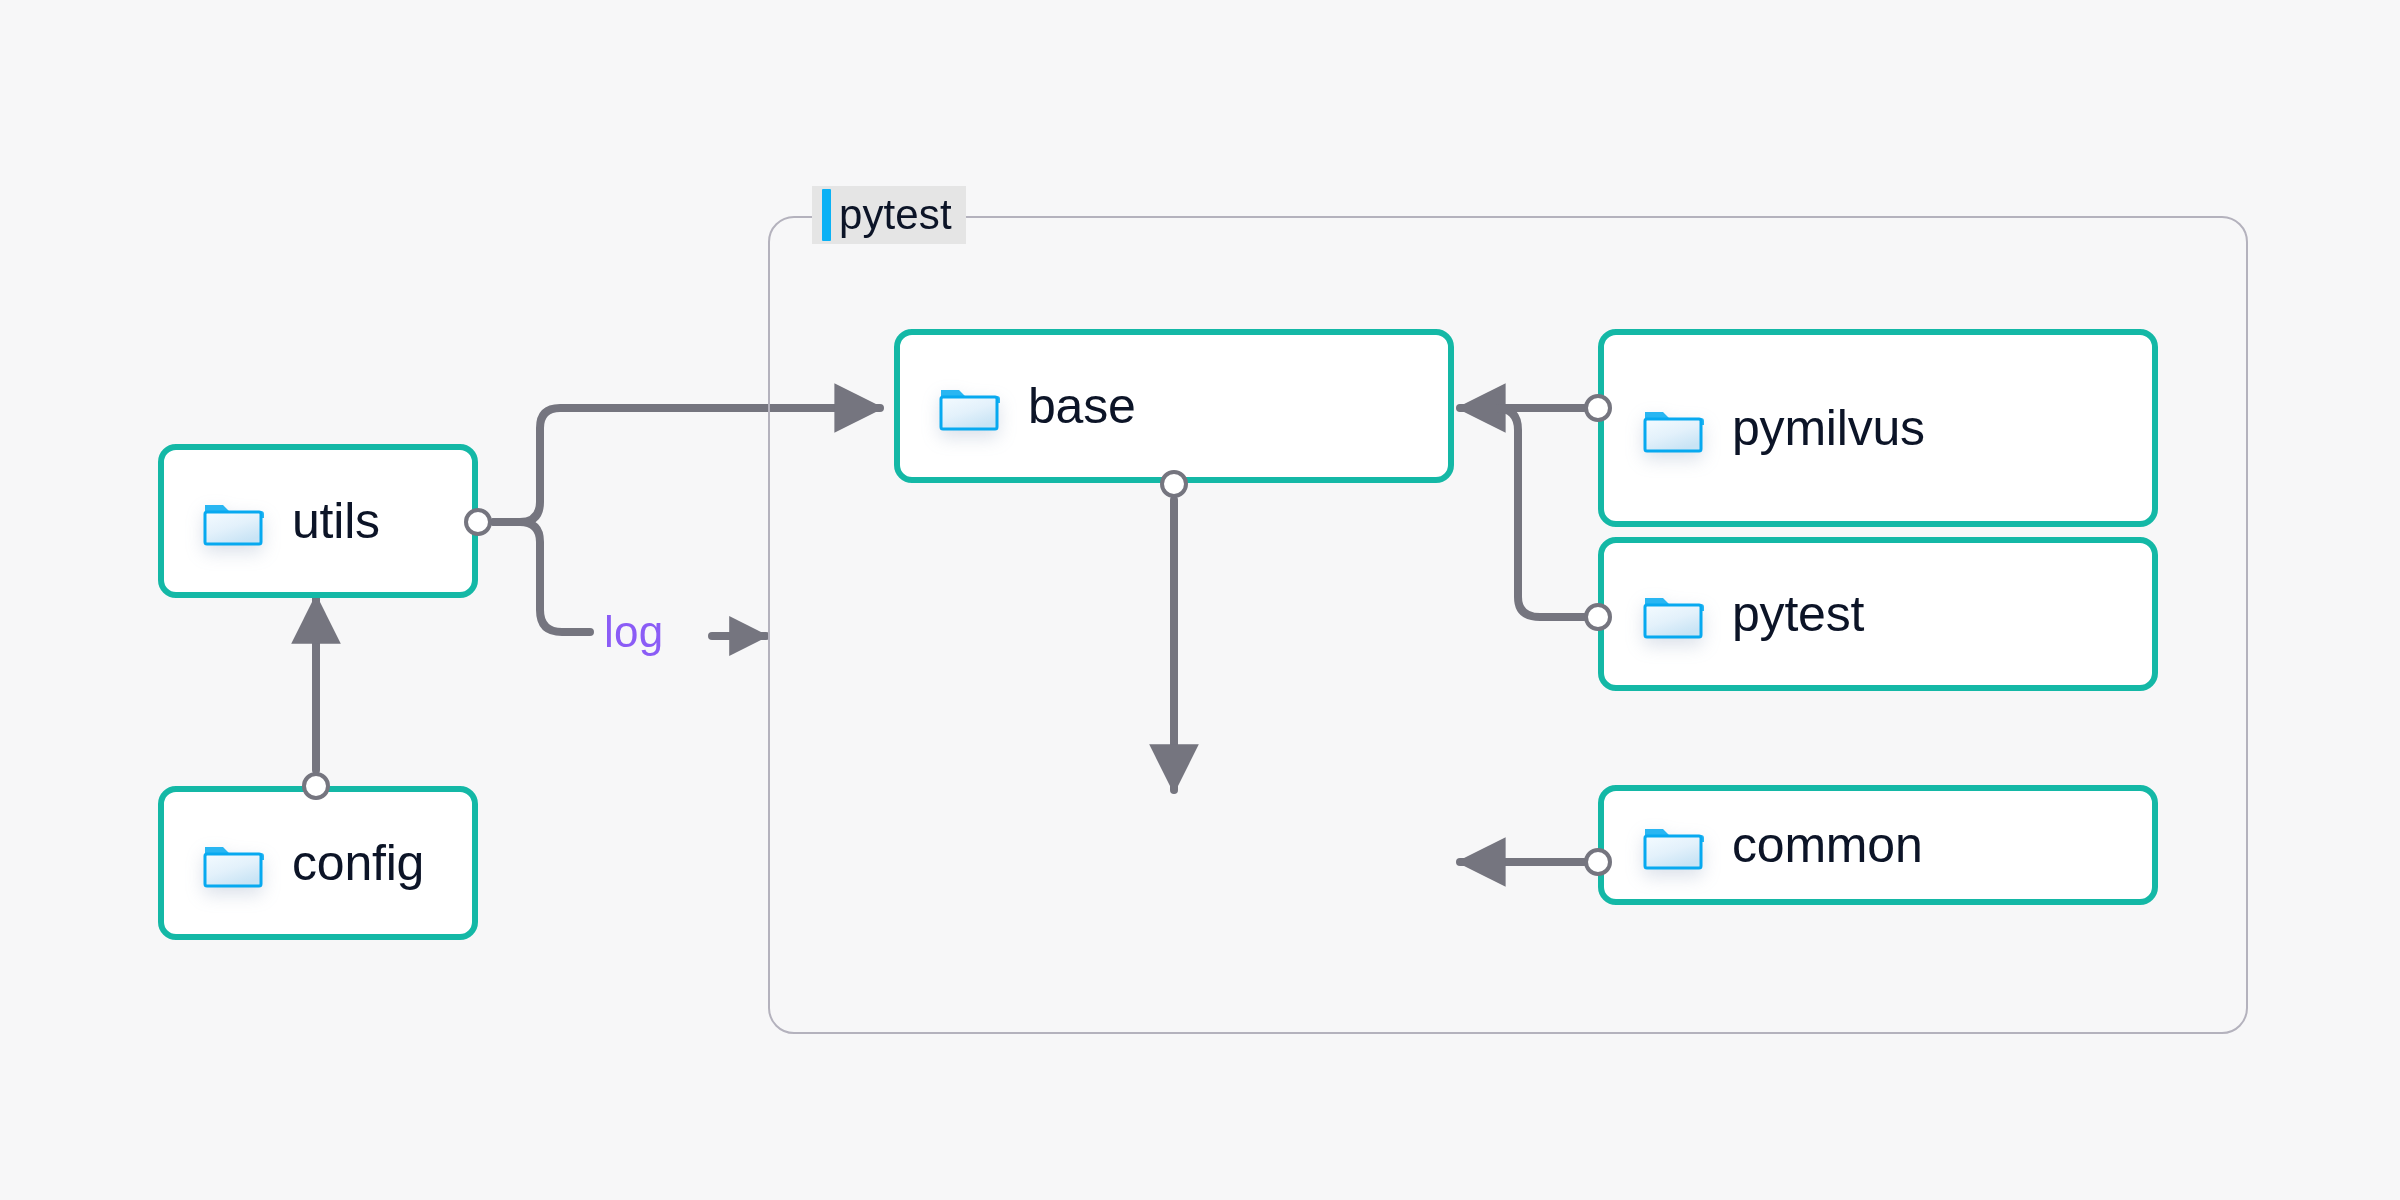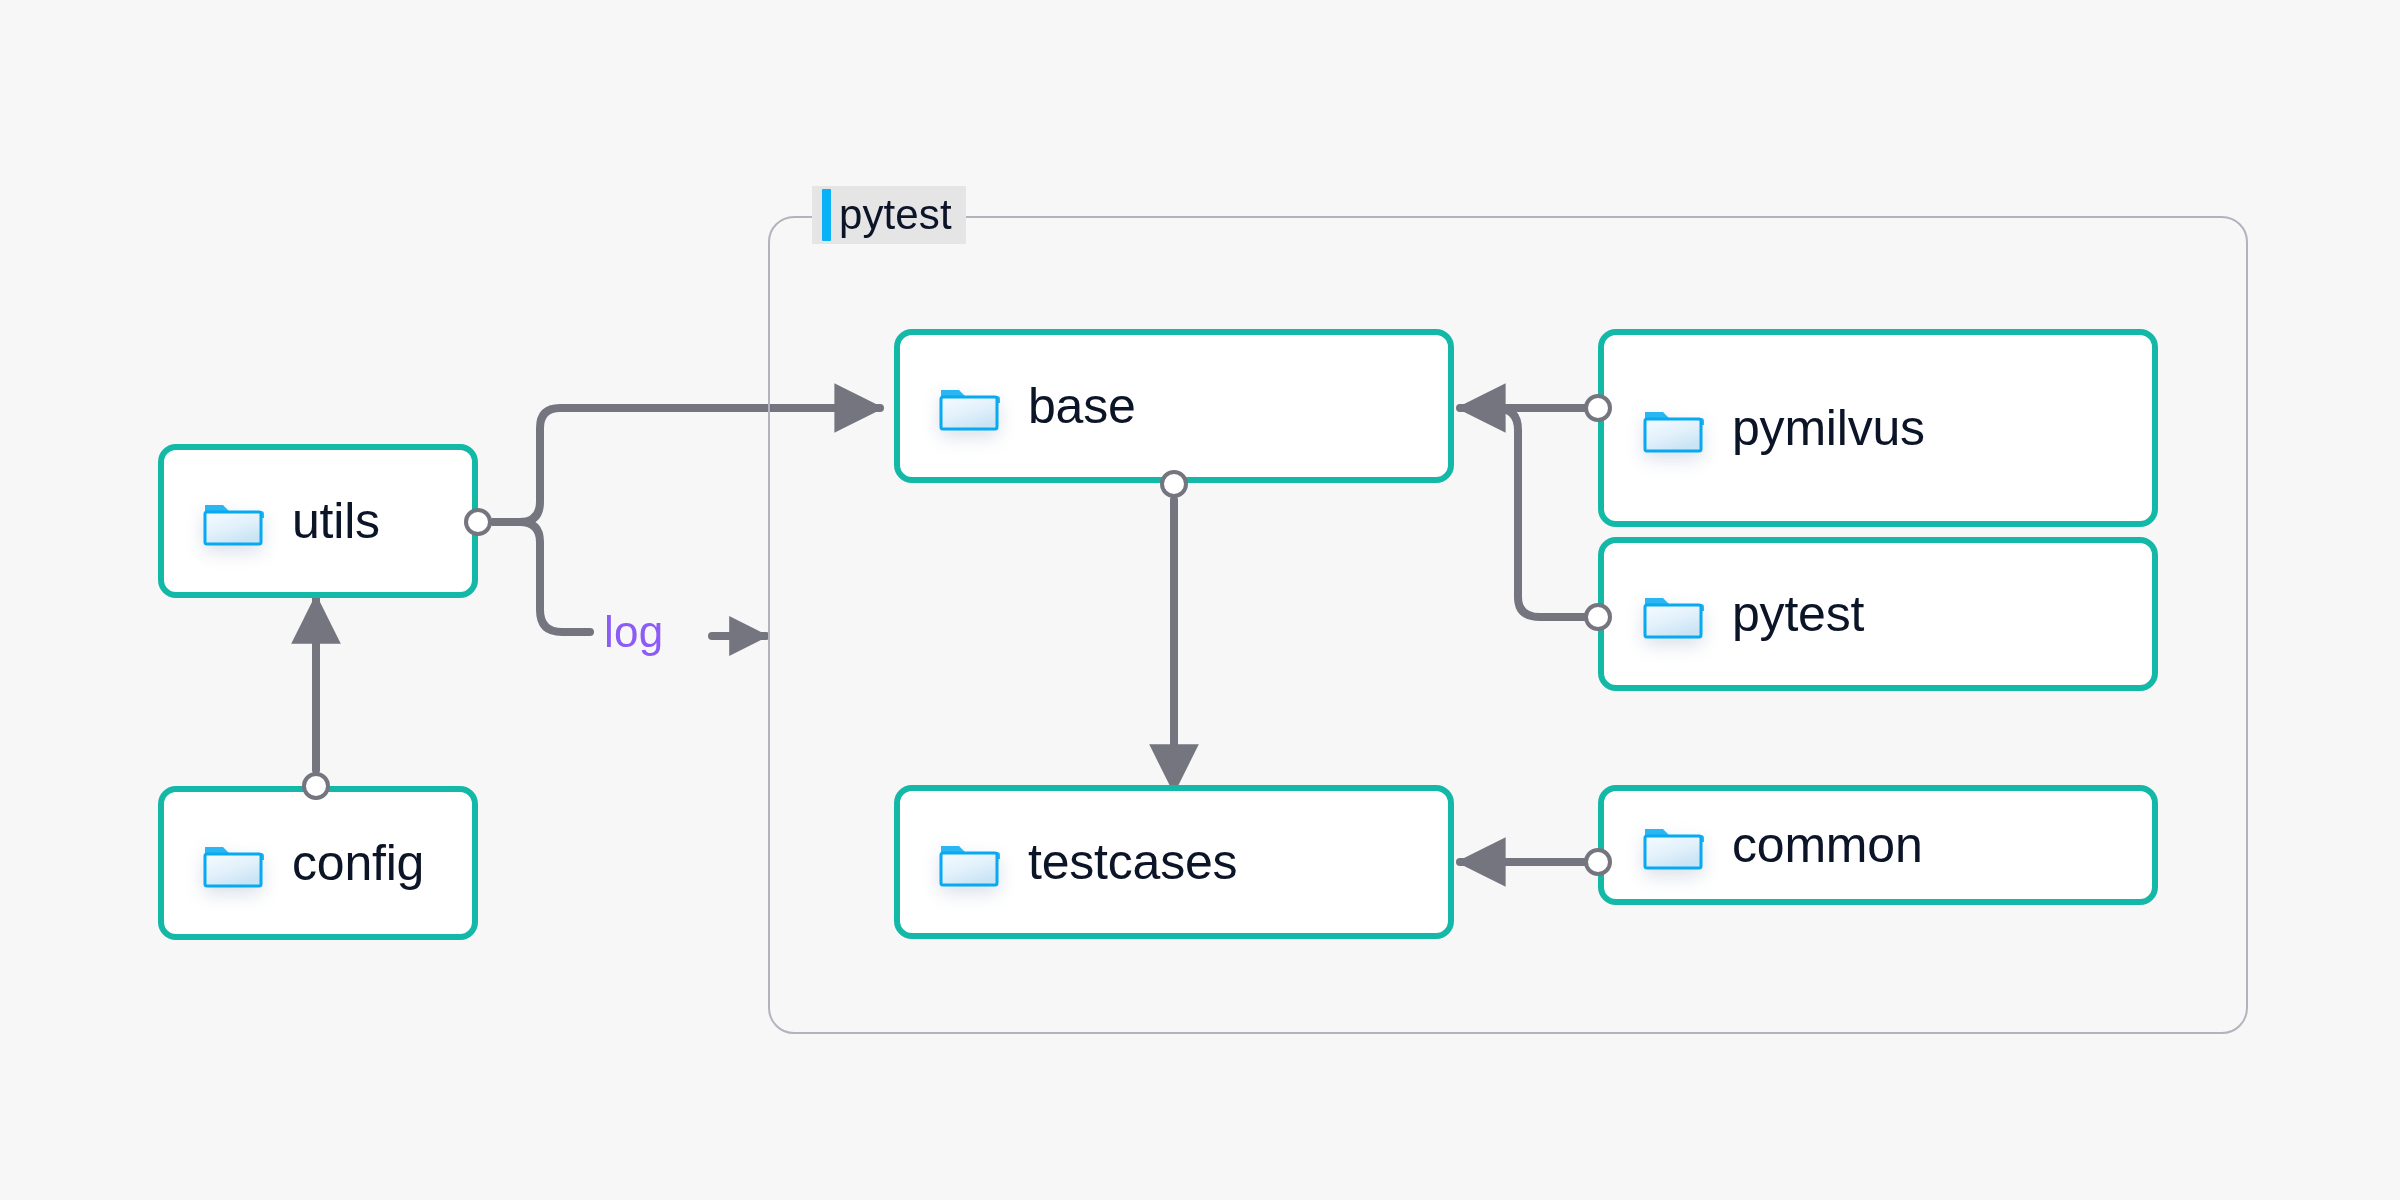--- a/index.html
+++ b/index.html
@@ -170,29 +170,20 @@
     <span class="folder-icon">
       <svg width="62" height="52" viewBox="0 0 62 52">
         <path d="M3 10 h18 l6 6 h32 a3 3 0 0 1 3 3 v4 H3 z" fill="#29b6f2"></path>
         <rect x="3" y="17" width="56" height="32" rx="2" fill="url(#folderBody)" stroke="#07a9f0" stroke-width="3"></rect>
       </svg>
     </span>
     <span class="node-label">base</span>
   </div>
   <span class="port" style="left:1160px; top:470px;"></span>
 
-  <div class="node" style="left:894px; top:785px; width:560px; height:154px;">
-    <span class="folder-icon">
-      <svg width="62" height="52" viewBox="0 0 62 52">
-        <path d="M3 10 h18 l6 6 h32 a3 3 0 0 1 3 3 v4 H3 z" fill="#29b6f2"></path>
-        <rect x="3" y="17" width="56" height="32" rx="2" fill="url(#folderBody)" stroke="#07a9f0" stroke-width="3"></rect>
-      </svg>
-    </span>
-    <span class="node-label">testcases</span>
-  </div>
 
   <div class="node" style="left:1598px; top:329px; width:560px; height:198px;">
     <span class="folder-icon">
       <svg width="62" height="52" viewBox="0 0 62 52">
         <path d="M3 10 h18 l6 6 h32 a3 3 0 0 1 3 3 v4 H3 z" fill="#29b6f2"></path>
         <rect x="3" y="17" width="56" height="32" rx="2" fill="url(#folderBody)" stroke="#07a9f0" stroke-width="3"></rect>
       </svg>
     </span>
     <span class="node-label">pymilvus</span>
   </div>

